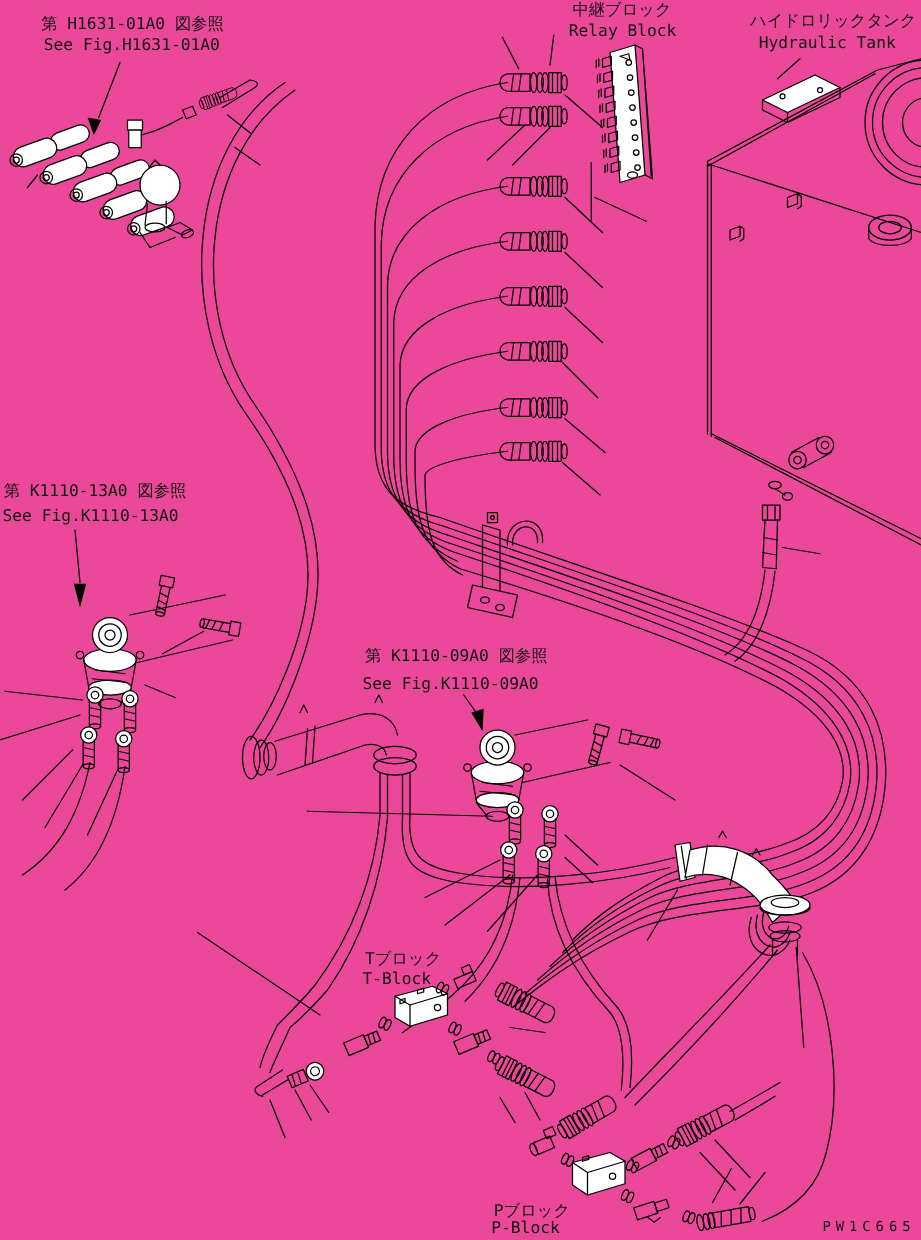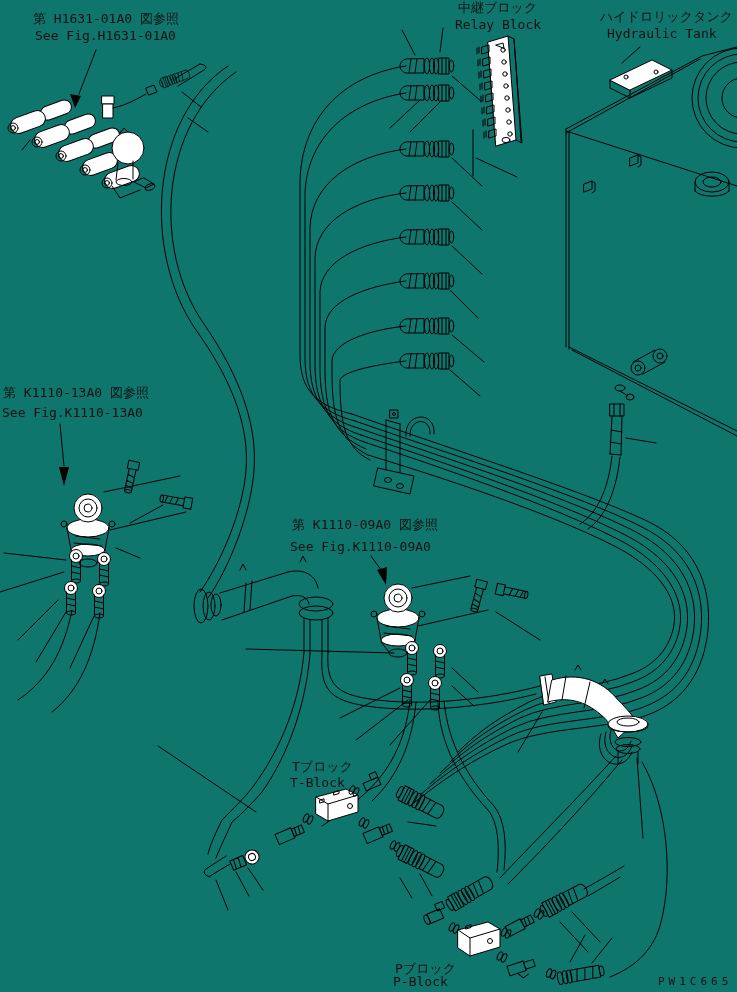--- a/index.html
+++ b/index.html
@@ -1,16 +1,16 @@
 <!DOCTYPE html>
 <html><head>
 <meta charset="utf-8">
 <style>
   html,body{margin:0;padding:0;background:#ffffff;}
-  .stage{position:relative;width:737px;height:992px;background:#0f766e;overflow:hidden;
+  .stage{position:relative;width:737px;height:992px;background:#ec4899;overflow:hidden;
          font-family:"DejaVu Sans Mono","Liberation Mono",monospace;}
   svg{position:absolute;left:0;top:0;}
   svg path,svg circle,svg ellipse,svg rect,svg line,svg polyline{fill:none;stroke:#000;stroke-width:1;stroke-linecap:round;stroke-linejoin:round;}
   svg .wh{fill:#ffffff;}
   svg .solid{fill:#000;stroke:none;}
   svg text{fill:#111;stroke:none;font-family:"DejaVu Sans Mono","Liberation Mono",monospace;font-size:13px;}
   svg text.jp{font-size:13px;}
   svg text.code{font-size:11px;letter-spacing:4px;}
 </style>
 </head>

